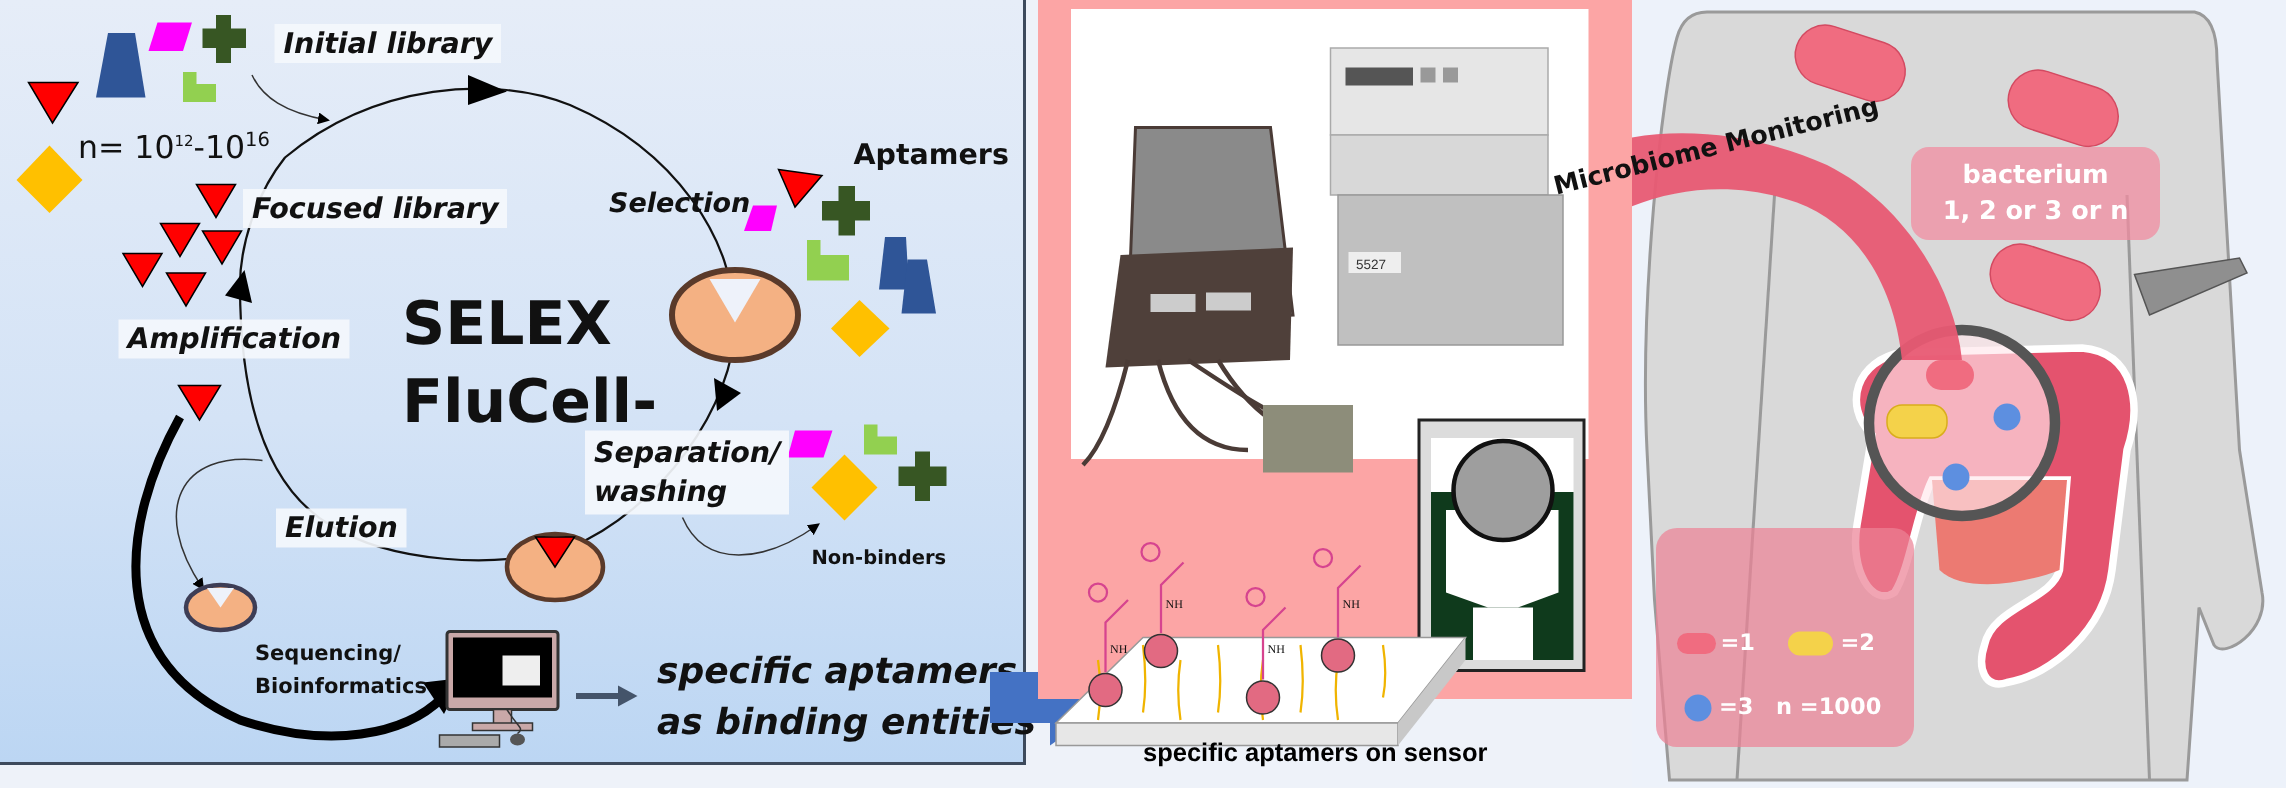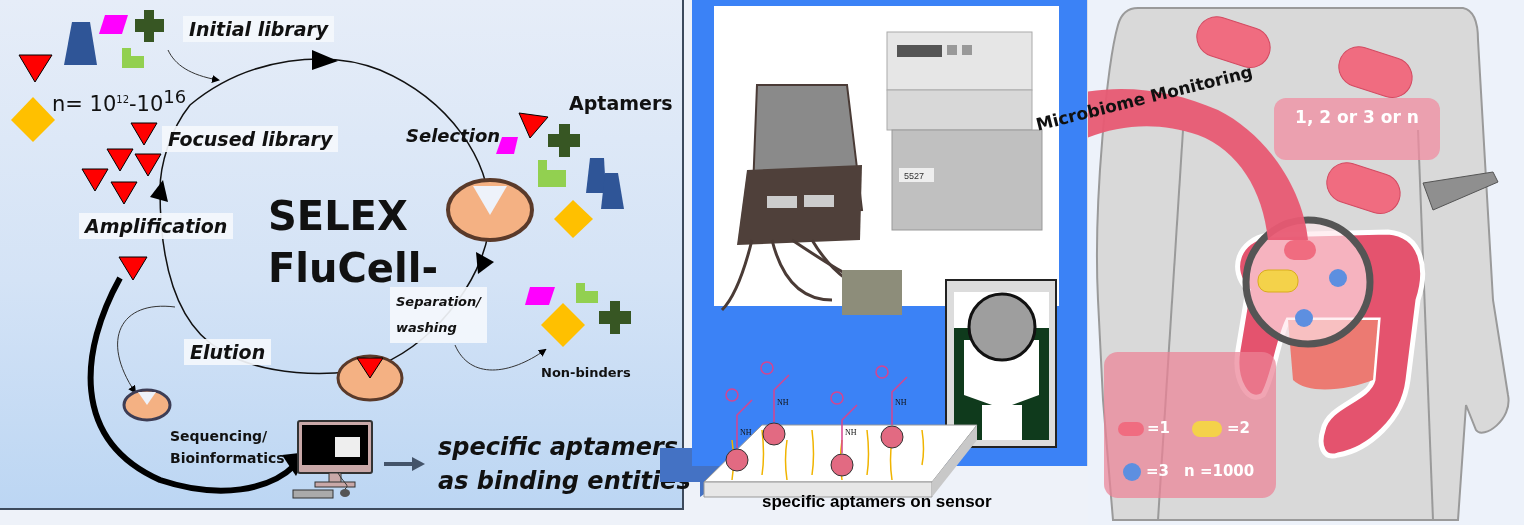--- a/index.html
+++ b/index.html
@@ -9,21 +9,21 @@
     font-family: "Liberation Sans", sans-serif;
   }
   .panel-left {
     position: absolute; left: 0; top: 0; width: 684px; height: 510px;
     background: linear-gradient(180deg, #e6edf8 0%, #d4e3f6 55%, #bcd6f3 100%);
     border-right: 2px solid #3d4a5c; border-bottom: 2px solid #3d4a5c;
     box-sizing: border-box;
   }
   .panel-mid {
     position: absolute; left: 692px; top: 0; width: 395px; height: 466px;
-    background: #3b82f6; border-right: 1px solid #d9dde6;
+    background: #fca5a5; border-right: 1px solid #d9dde6; padding-left: 39px;
   }
   .panel-right {
     position: absolute; left: 1088px; top: 0; width: 436px; height: 525px;
     background: #edf2fa;
   }
   svg.layer { position: absolute; left: 0; top: 0; }
   .lbl {
     position: absolute; font-family: "DejaVu Sans", sans-serif; font-weight: bold;
     color: #111; white-space: nowrap;
   }
@@ -110,31 +110,31 @@
       <ellipse cx="345" cy="493" rx="5" ry="4" fill="#555"></ellipse>
       <path d="M338,473 C345,485 350,485 345,489" fill="none" stroke="#333"></path>
     </g>
 
     <path d="M384,464 L415,464" stroke="#44546a" stroke-width="4"></path>
     <path d="M412,457 L425,464 L412,471 z" fill="#44546a"></path>
   </svg>
 
   <div class="lbl lbl-box" style="left:183px;top:16px;font-size:19px;">Initial library</div>
   <div class="lbl" style="left:52px;top:86px;font-size:21px;font-weight:normal;">
-    <span>n= 10</span><sup style="font-size:10px;">12</sup><span>-10</span><sup style="font-size:18px;">16</sup>
+    <span>n= 10</span><sup style="font-size:10px;">12</sup><span>-10</span><sup style="font-size:13px;">16</sup>
   </div>
   <div class="lbl lbl-box" style="left:162px;top:126px;font-size:19px;">Focused library</div>
   <div class="lbl lbl-box" style="left:79px;top:213px;font-size:19px;">Amplification</div>
   <div class="lbl lbl-box" style="left:400px;top:123px;font-size:18px;background:transparent;text-align:right;">Selection</div>
   <div class="lbl" style="left:569px;top:92px;font-size:19px;">Aptamers</div>
   <div class="lbl title-big" style="left:268px;top:190px;">
     <div>SELEX</div>
     <div>FluCell-</div>
   </div>
-  <div class="lbl lbl-box" style="left:390px;top:287px;font-size:13px;line-height:26px;">
+  <div class="lbl lbl-box" style="left:390px;top:287px;font-size:19px;line-height:26px;">
     <div>Separation/</div>
     <div>washing</div>
   </div>
   <div class="lbl lbl-box" style="left:184px;top:339px;font-size:19px;">Elution</div>
   <div class="lbl" style="left:541px;top:365px;font-size:13px;text-align:right;">Non-binders</div>
   <div class="lbl" style="left:170px;top:425px;font-size:14px;line-height:22px;">
     <div>Sequencing/</div>
     <div>Bioinformatics</div>
   </div>
   <div class="lbl txt-mid" style="left:438px;top:430px;font-size:24px;line-height:34px;">
@@ -257,19 +257,20 @@
     <path d="M-140,200 C-80,80 40,70 130,110 C180,135 215,190 220,240 L180,240 C175,190 150,150 110,135 C40,110 -40,140 -70,200 L-20,190 L-110,330 L-170,200 z" fill="#e85a73" opacity="0.95"></path>
 
     <rect x="16" y="352" width="172" height="146" rx="14" fill="rgba(236,130,150,0.72)"></rect>
     <rect x="30" y="422" width="26" height="14" rx="7" fill="#f06c80"></rect>
     <rect x="104" y="421" width="30" height="16" rx="8" fill="#f4d24a"></rect>
     <circle cx="44" cy="472" r="9" fill="#5d8fe0"></circle>
   </svg>
 
   <div class="lbl" style="left:-55px;top:88px;font-size:17px;transform:rotate(-14deg);">Microbiome Monitoring</div>
   <div class="pink-box" style="left:186px;top:98px;width:166px;height:62px;font-size:17px;line-height:24px;padding-top:7px;box-sizing:border-box;background:transparent;">
+    <div>bacterium</div>
     <div>1, 2 or 3 or n</div>
   </div>
   <div class="lbl" style="left:59px;top:419px;font-size:15px;color:#fff;">=1</div>
   <div class="lbl" style="left:139px;top:419px;font-size:15px;color:#fff;">=2</div>
   <div class="lbl" style="left:58px;top:462px;font-size:15px;color:#fff;">=3</div>
   <div class="lbl" style="left:96px;top:462px;font-size:15px;color:#fff;text-align:right;">n =1000</div>
 </div>
 
 </body></html>

